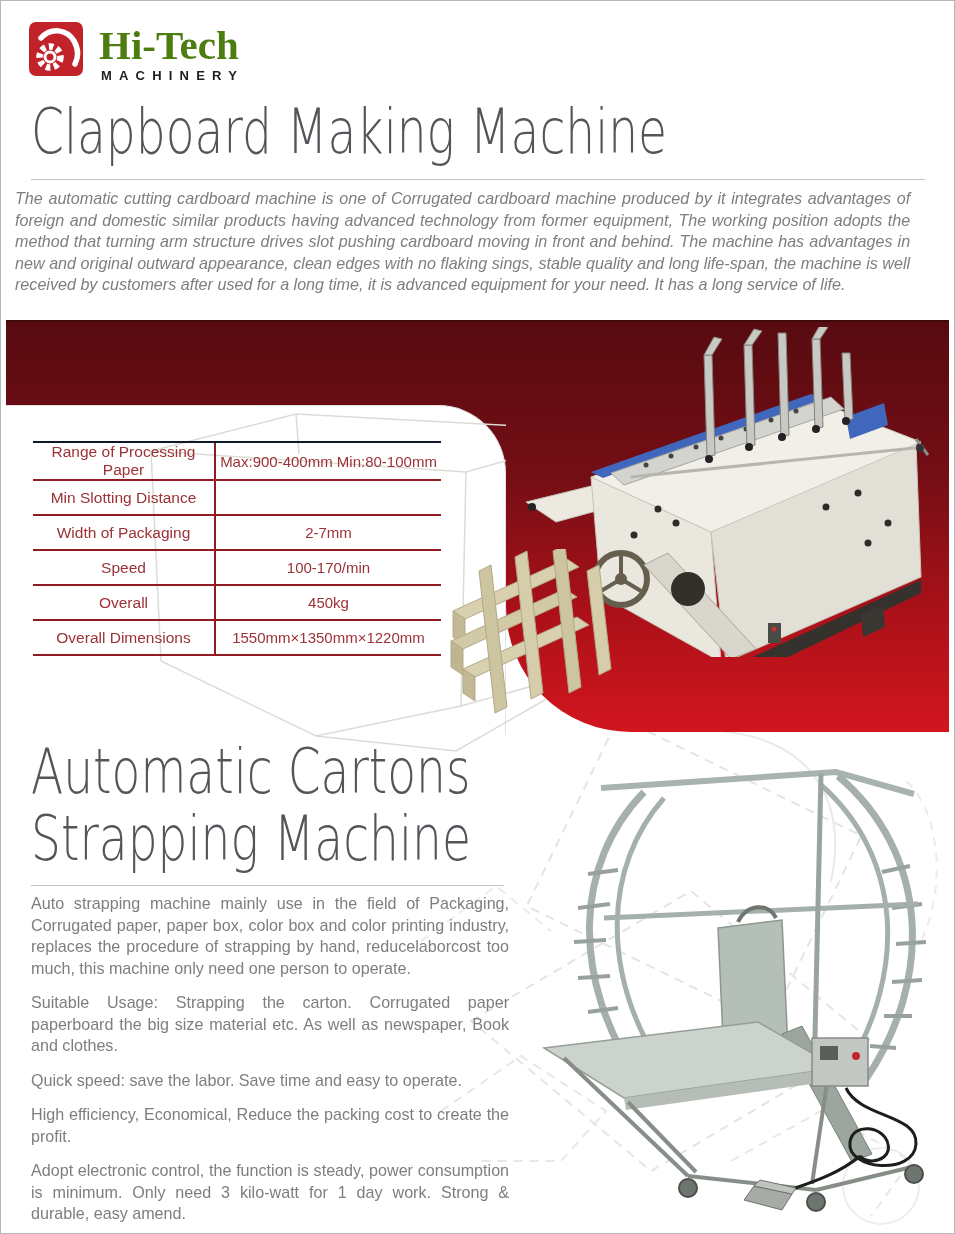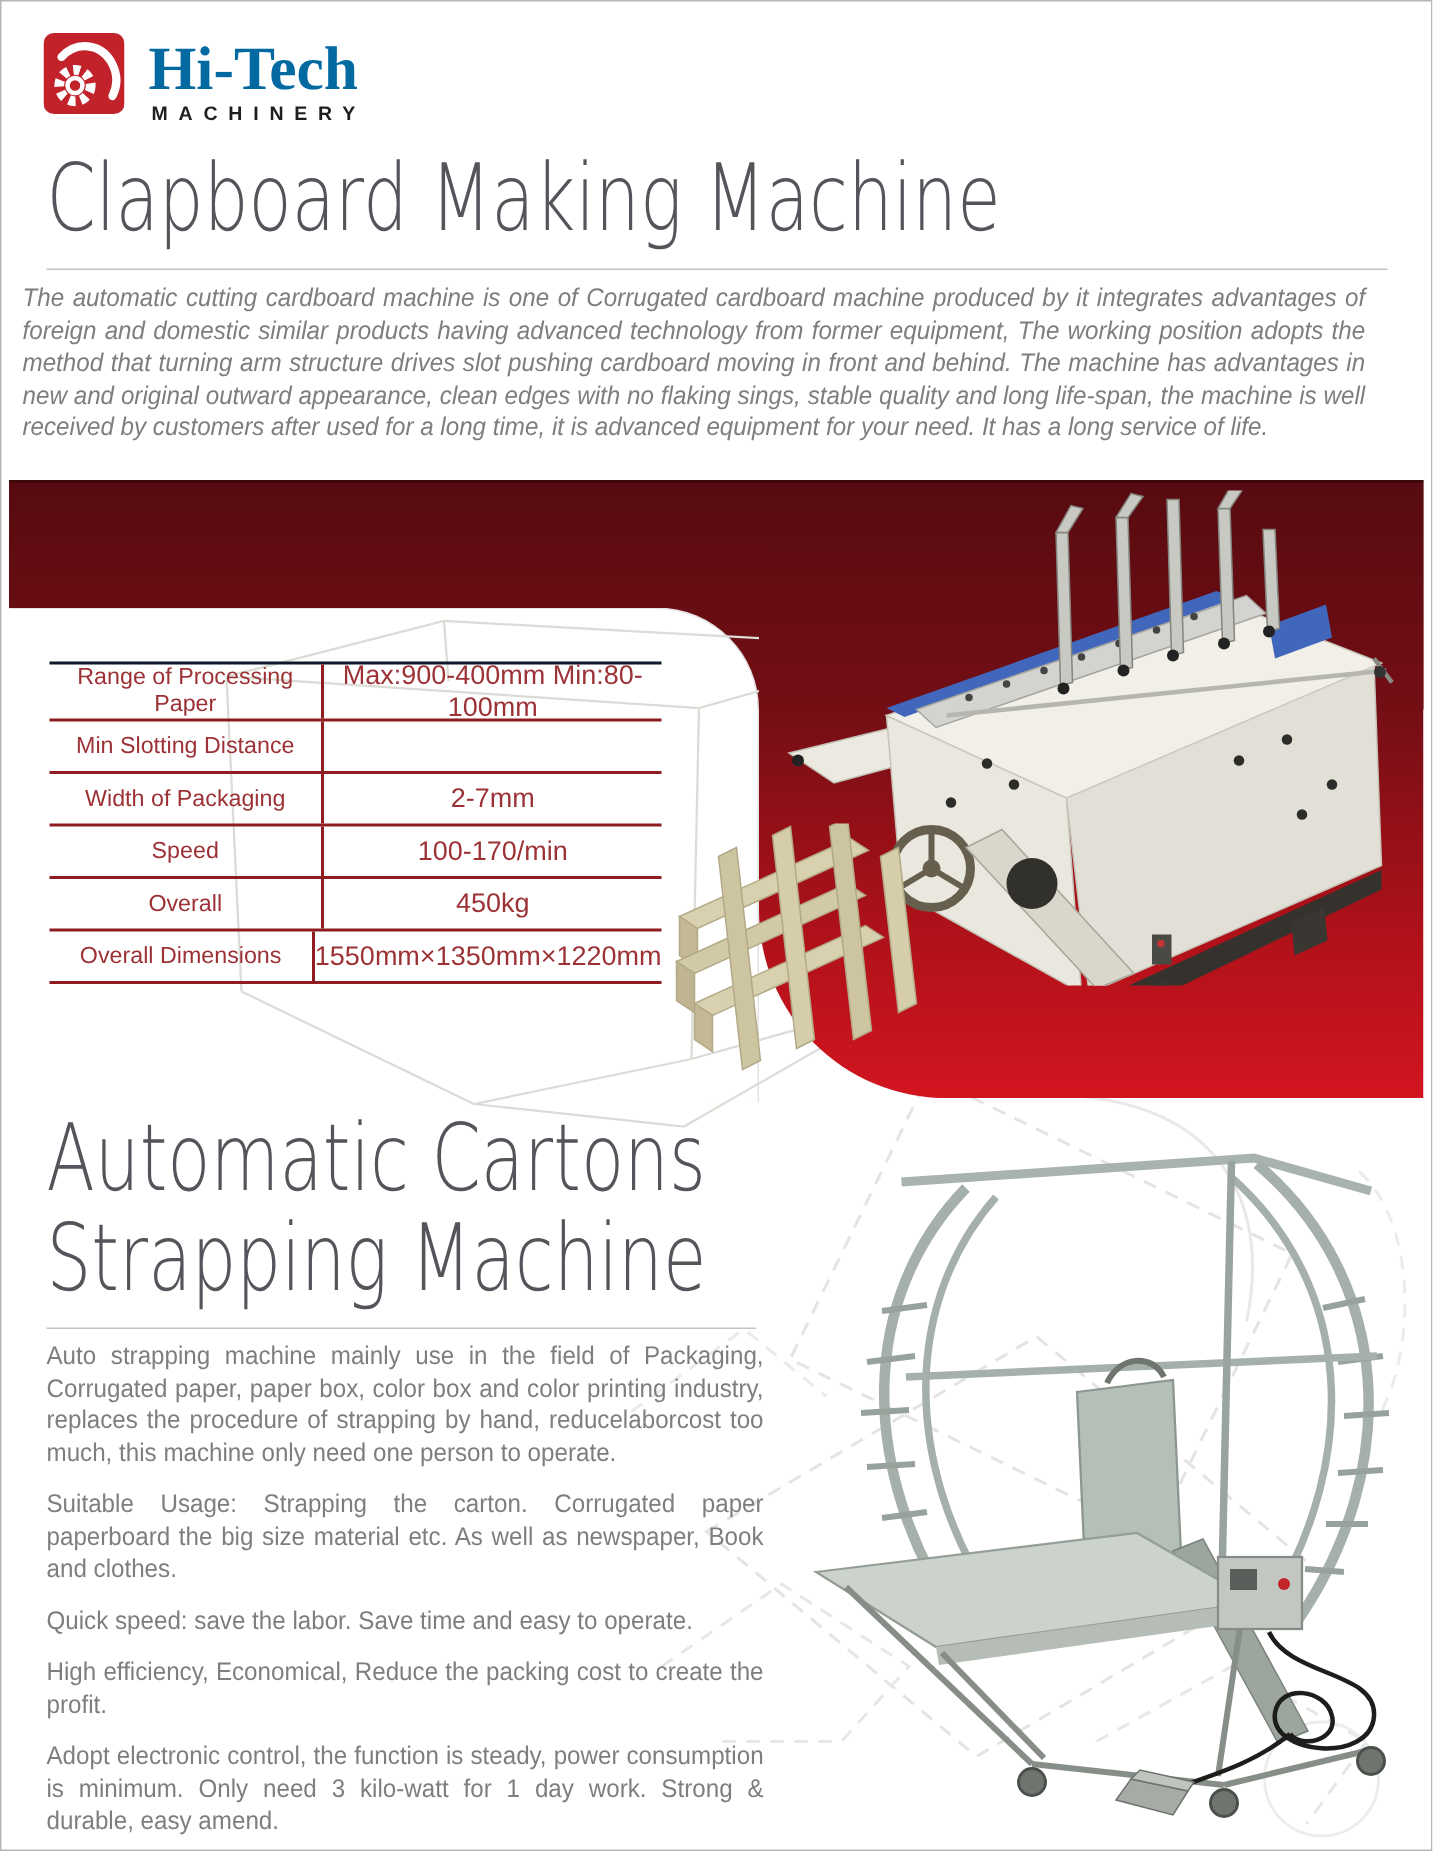--- a/index.html
+++ b/index.html
@@ -6,21 +6,21 @@
   html,body { background:#fff; }
   .page {
     position:relative; width:955px; height:1234px; margin:0 auto;
     background:#fff; border:1px solid #b6b6b6; overflow:hidden;
     font-family:"Liberation Sans", sans-serif;
   }
   
   .logo { position:absolute; left:28px; top:21px; display:flex; align-items:flex-start; }
   .logo-icon { width:54px; height:54px; display:block; }
   .logo-text { margin-left:16px; padding-top:3px; }
-  .brand-name { font-family:"Liberation Serif", serif; font-weight:bold; font-size:41px; line-height:40px; color:#0369a1; letter-spacing:0px; }
+  .brand-name { font-family:"Liberation Serif", serif; font-weight:bold; font-size:41px; line-height:40px; color:#4d7c0f; letter-spacing:0px; }
   .brand-tagline { font-size:13px; font-weight:bold; color:#1e1e1e; letter-spacing:7.2px; margin-top:3px; margin-left:2px; }
   
   .display-heading {
     font-family:"DejaVu Sans","Liberation Sans",sans-serif;
     font-weight:200; color:#54555a; white-space:nowrap;
     transform:scaleX(0.76); transform-origin:0 50%;
   }
   .h1 { position:absolute; left:30px; top:94px; font-size:62px; line-height:74px; }
   .rule { position:absolute; height:1px; background:#c3c3c3; }
   .rule1 { left:30px; top:178px; width:894px; }
@@ -42,21 +42,21 @@
   .white-panel { position:absolute; left:5px; top:404px; width:500px; height:330px; z-index:2;
     background:#fff; border-top:1px solid #e2e2e2; border-right:1px solid #e2e2e2;
     border-top-right-radius:68px; }
   
   .spec-table { position:absolute; left:32px; top:440px; width:408px; z-index:5; }
   .spec-row { display:flex; border-bottom:2px solid #8e1c21; height:35px; }
   .spec-row:first-of-type { border-top:2px solid #0f172a; height:40px; }
   .spec-label { width:183px; border-right:2px solid #8e1c21; display:flex; align-items:center; justify-content:center;
     color:#9c3136; font-size:15.5px; text-align:center; }
   .spec-value { flex:1; display:flex; align-items:center; justify-content:center;
-    color:#9c3136; font-size:18px; text-align:center; }
+    color:#9c3136; font-size:15px; text-align:center; }
   
   .wire-box { position:absolute; left:115px; top:405px; z-index:3; }
   .machine1 { position:absolute; left:515px; top:326px; z-index:5; }
   .divider-img { position:absolute; left:448px; top:548px; z-index:6; }
   .bg-dashed { position:absolute; left:400px; top:690px; z-index:0; }
   .machine2 { position:absolute; left:515px; top:745px; z-index:1; }
   .h2 { position:absolute; left:30px; top:737px; font-size:62px; line-height:67px; z-index:2; }
   .text-layer { z-index:2; }
 </style>
 </head>

